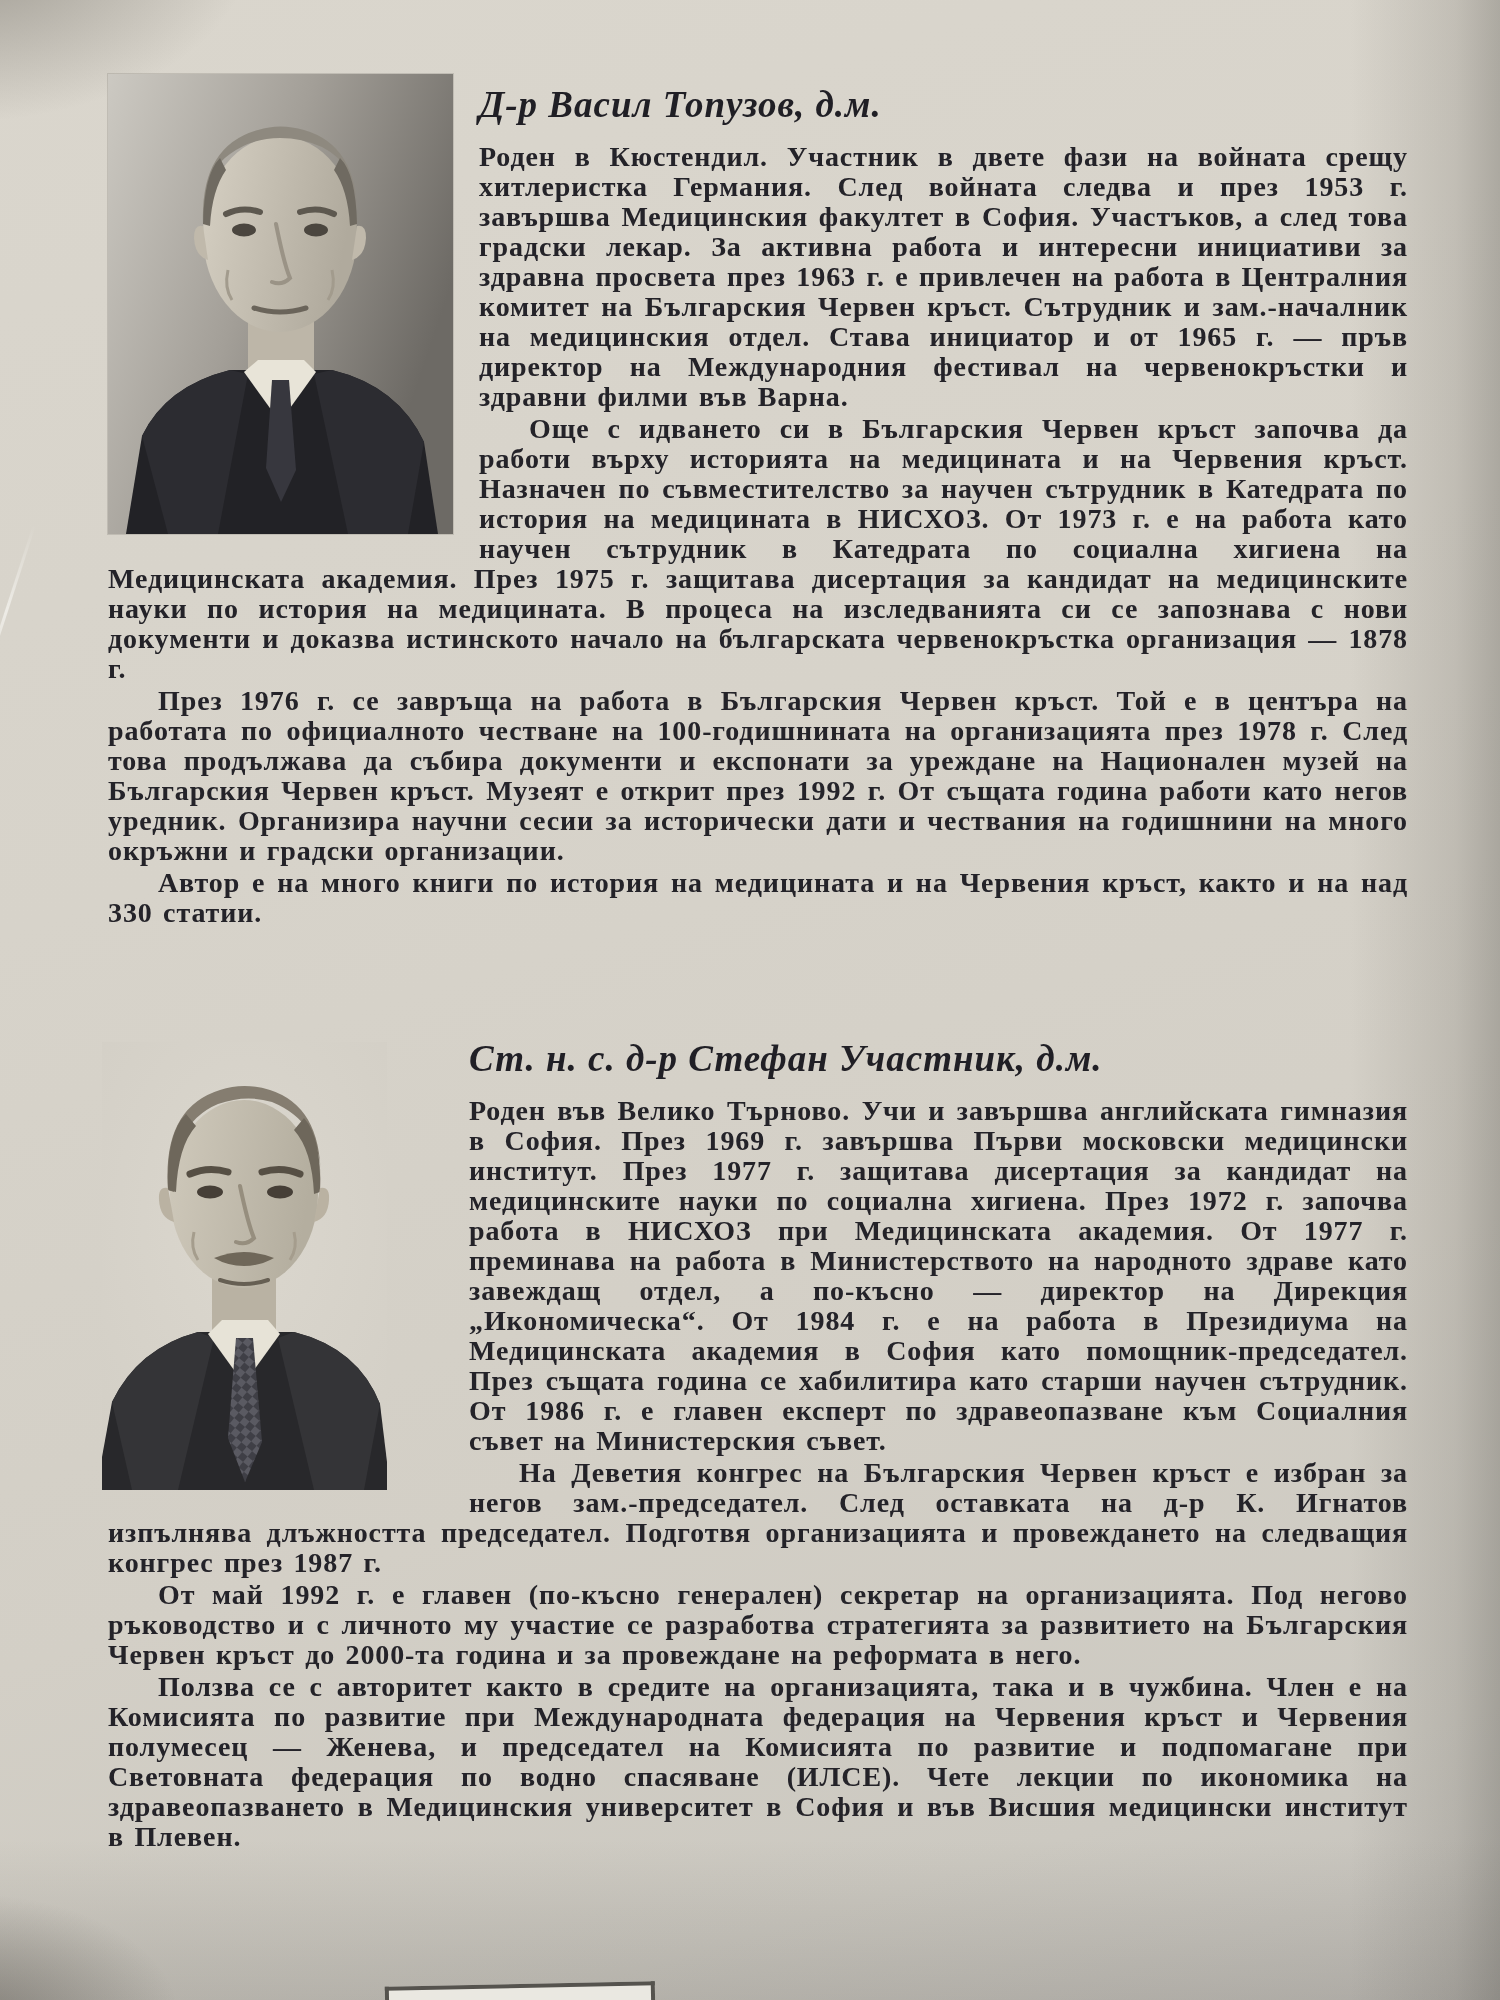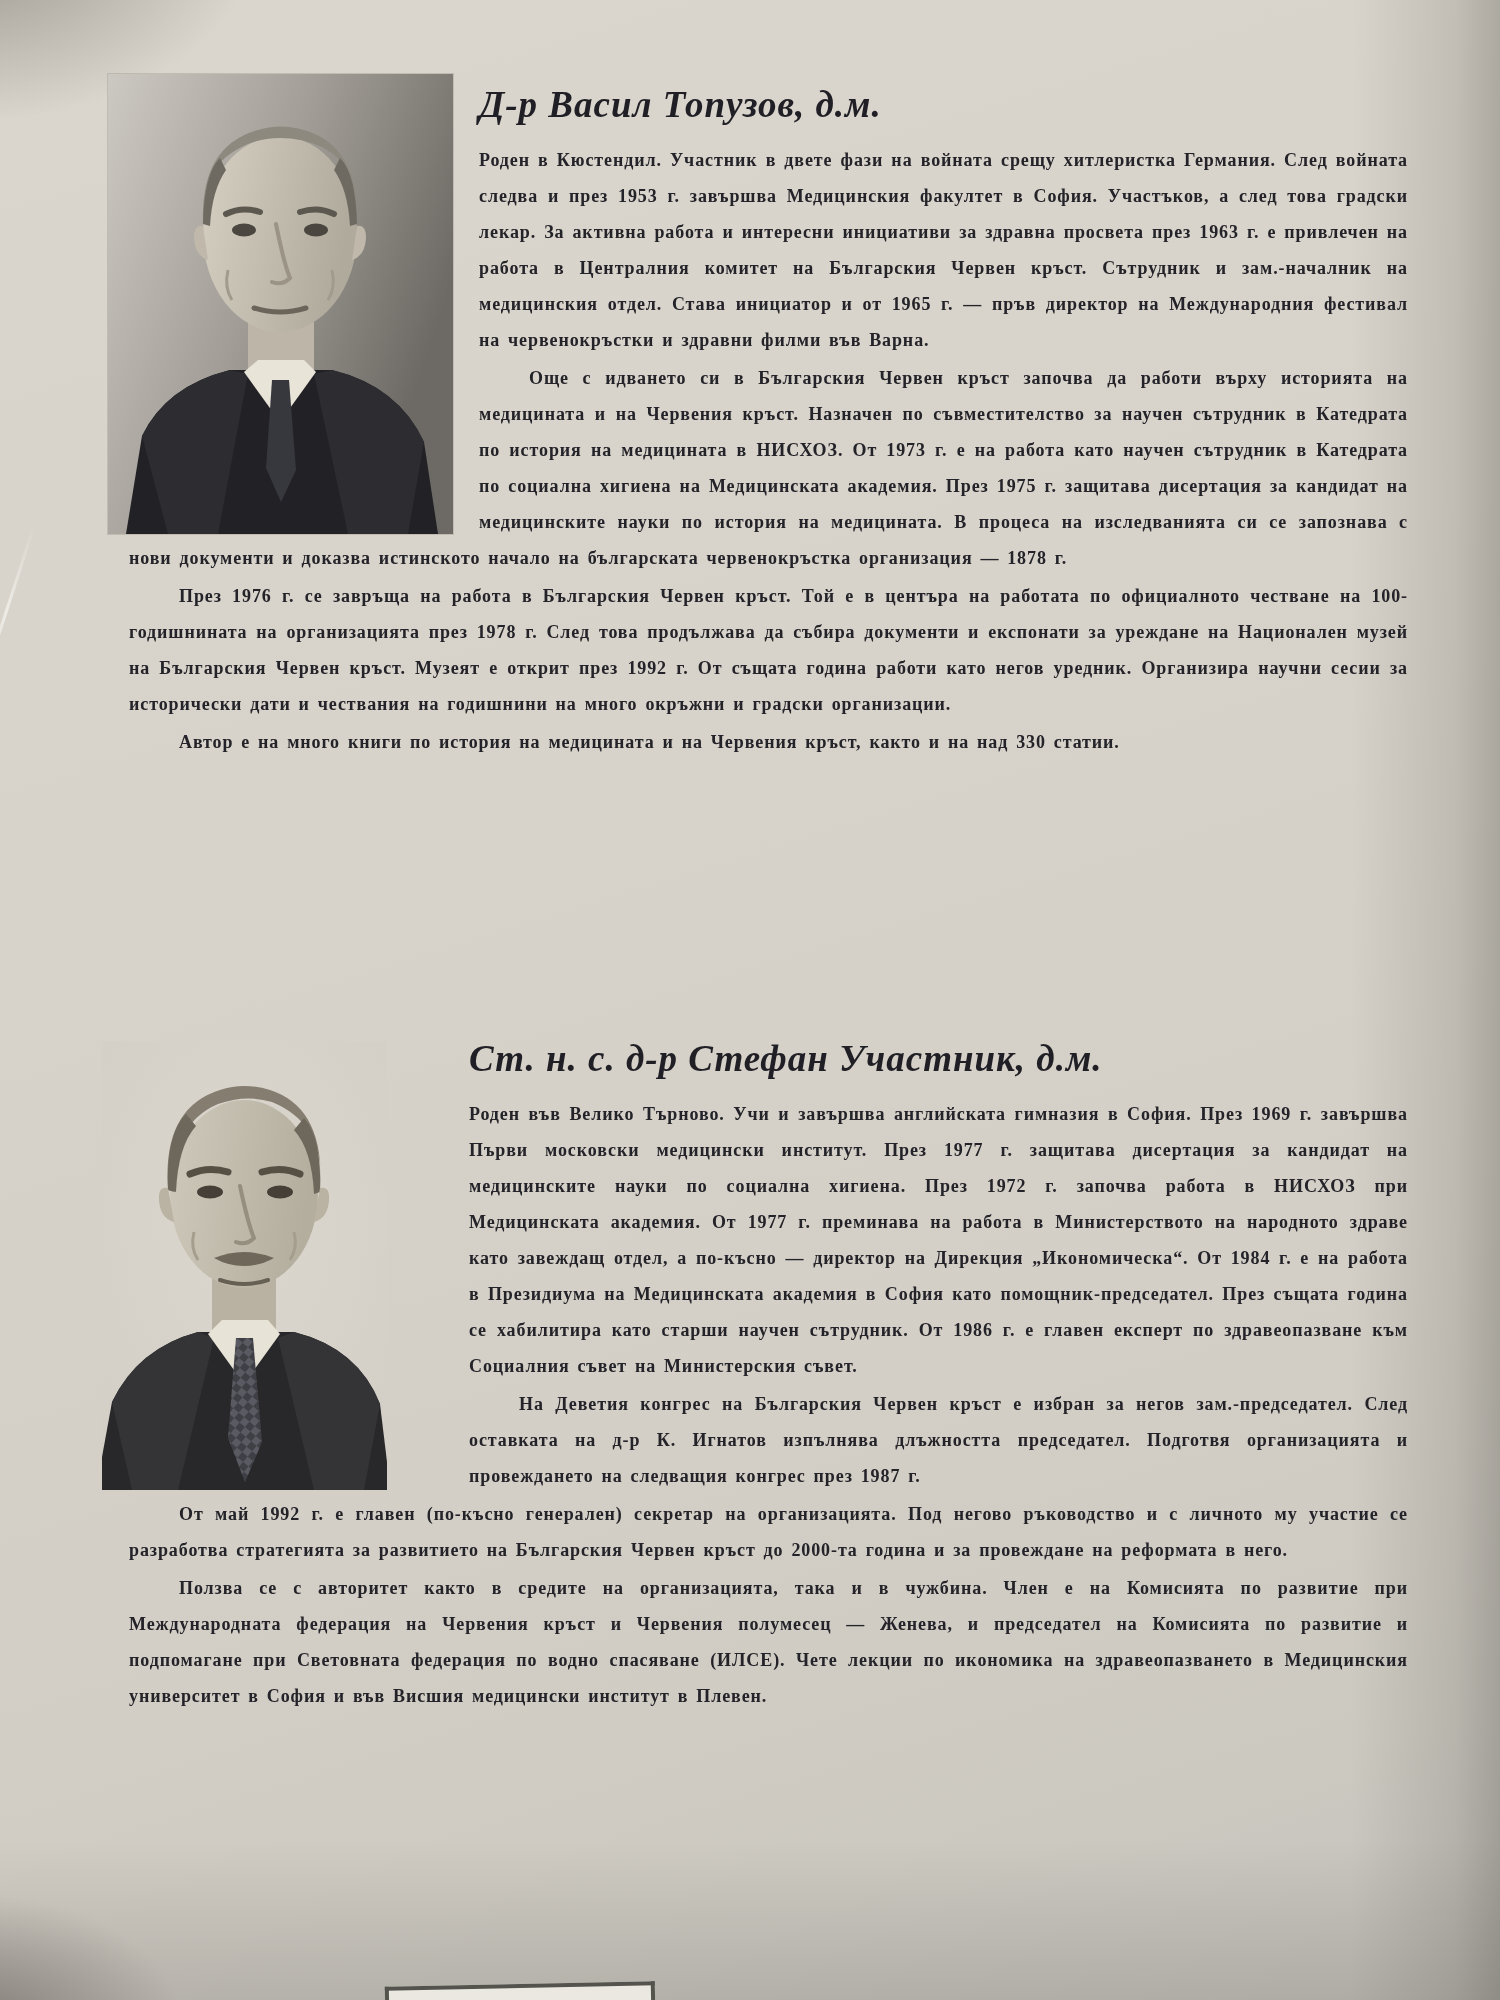--- a/index.html
+++ b/index.html
@@ -32,23 +32,23 @@
   .photo-1{width:345px;height:460px;margin:16px 26px 6px 0;}
   .photo-2{width:285px;height:448px;margin:20px 82px 6px -6px;box-shadow:none;}
   .photo svg{display:block;width:100%;height:100%;}
   .bio-title{
     font-size:37px;line-height:42px;font-weight:bold;font-style:italic;
     letter-spacing:1px;margin:26px 0 16px 10px;color:#201f25;
   }
   .bio-2 .bio-title{margin-top:16px;}
   .bio p{
     margin:0 0 2px 0;
-    font-size:18px;line-height:36px;font-weight:bold;
+    font-size:28px;line-height:30px;font-weight:bold;
     letter-spacing:0.9px;word-spacing:2.5px;
-    text-align:justify;color:#242329;padding-left:21px;
+    text-align:justify;color:#242329;
   }
   .bio p.indent{text-indent:50px;}
   .bottom-frame{
     position:absolute;left:385px;top:1984px;width:262px;height:20px;
     background:#eae8e1;
     border:4px solid #55534e;border-bottom:none;
     transform:rotate(-1.2deg);
   }
 </style>
 </head>

